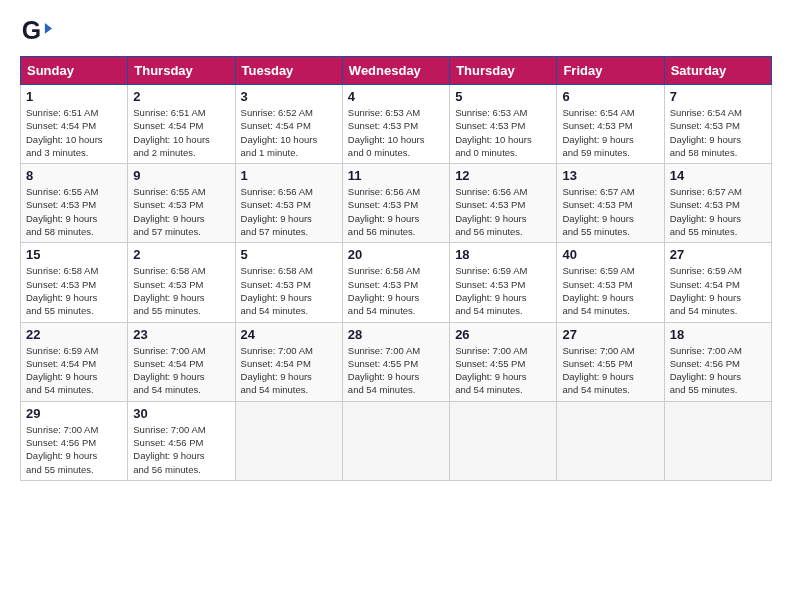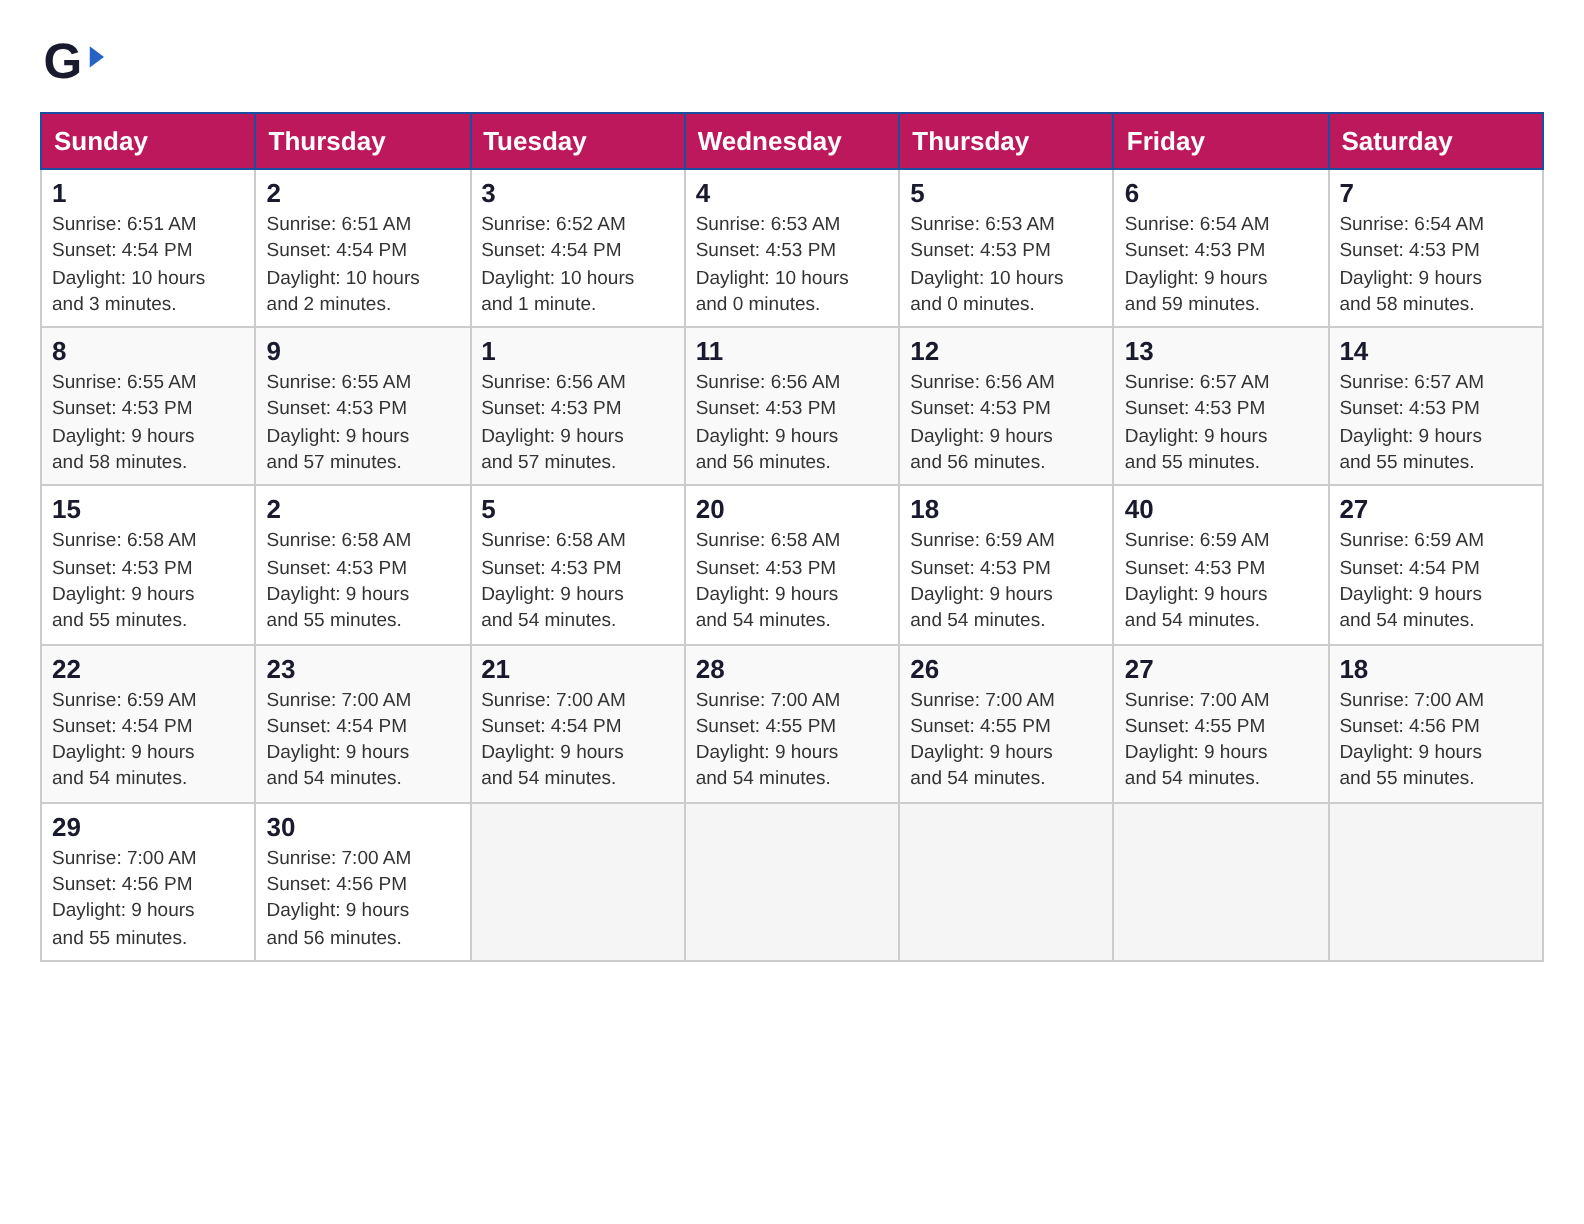--- a/index.html
+++ b/index.html
@@ -223,21 +223,21 @@
       <tr>
         <td>
           <span class="day-number">22</span>
           <div class="day-info">Sunrise: 6:59 AM<br>Sunset: 4:54 PM<br>Daylight: 9 hours<br>and 54 minutes.</div>
         </td>
         <td>
           <span class="day-number">23</span>
           <div class="day-info">Sunrise: 7:00 AM<br>Sunset: 4:54 PM<br>Daylight: 9 hours<br>and 54 minutes.</div>
         </td>
         <td>
-          <span class="day-number">21</span>
+          <span class="day-number">24</span>
           <div class="day-info">Sunrise: 7:00 AM<br>Sunset: 4:54 PM<br>Daylight: 9 hours<br>and 54 minutes.</div>
         </td>
         <td>
           <span class="day-number">28</span>
           <div class="day-info">Sunrise: 7:00 AM<br>Sunset: 4:55 PM<br>Daylight: 9 hours<br>and 54 minutes.</div>
         </td>
         <td>
           <span class="day-number">26</span>
           <div class="day-info">Sunrise: 7:00 AM<br>Sunset: 4:55 PM<br>Daylight: 9 hours<br>and 54 minutes.</div>
         </td>

